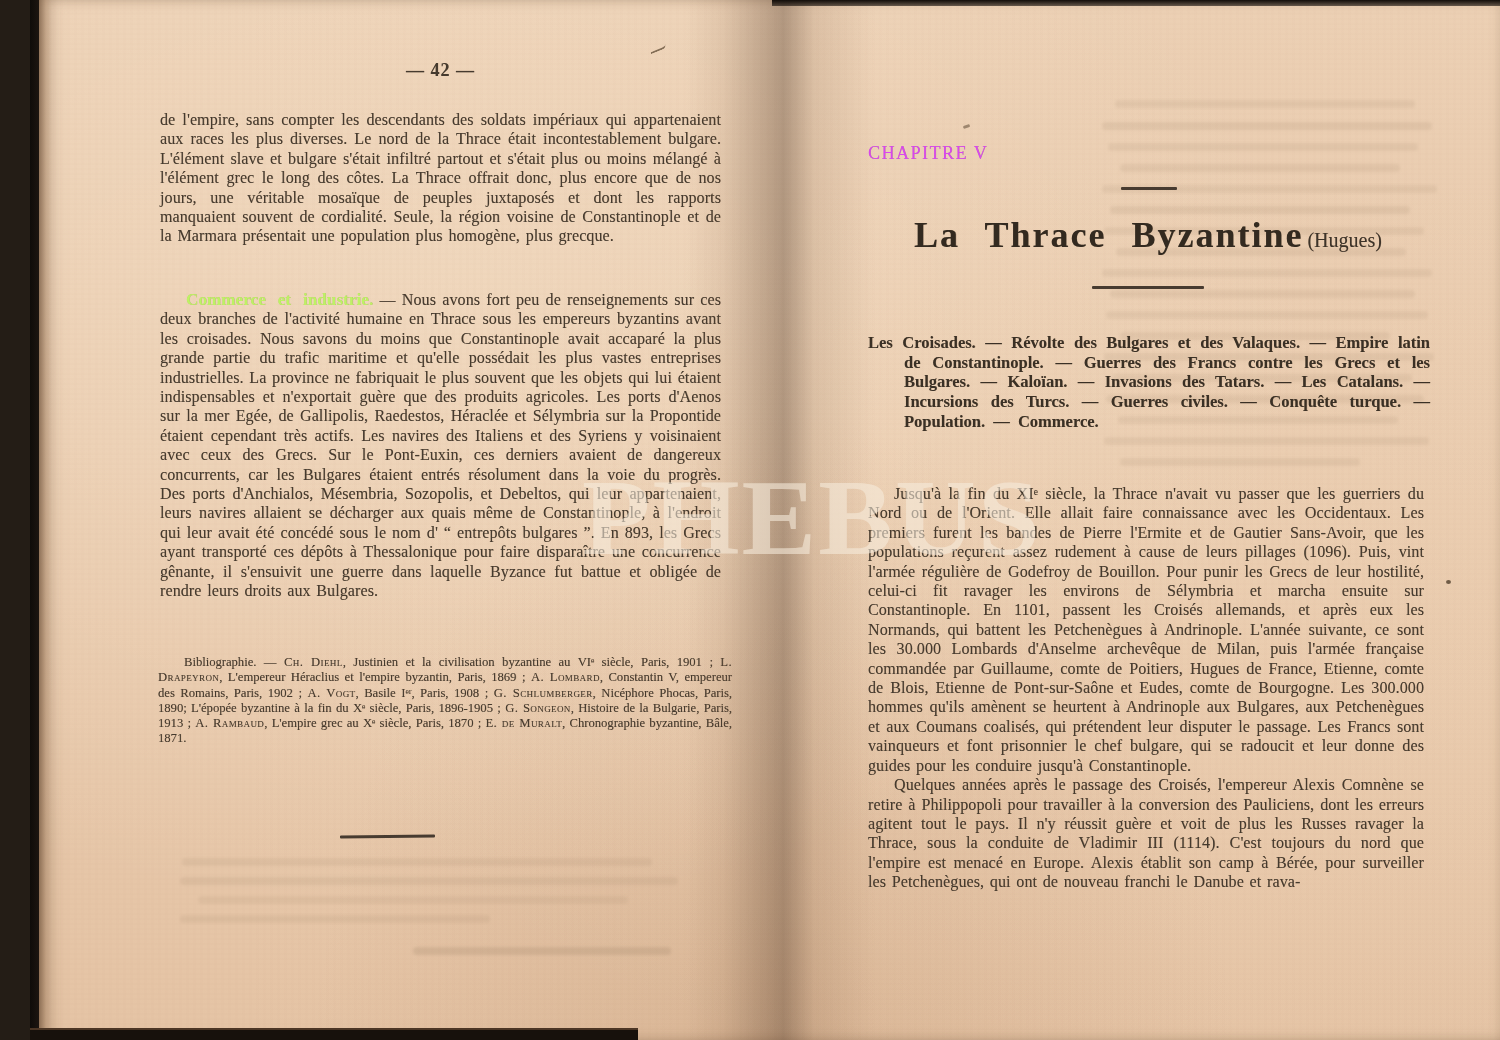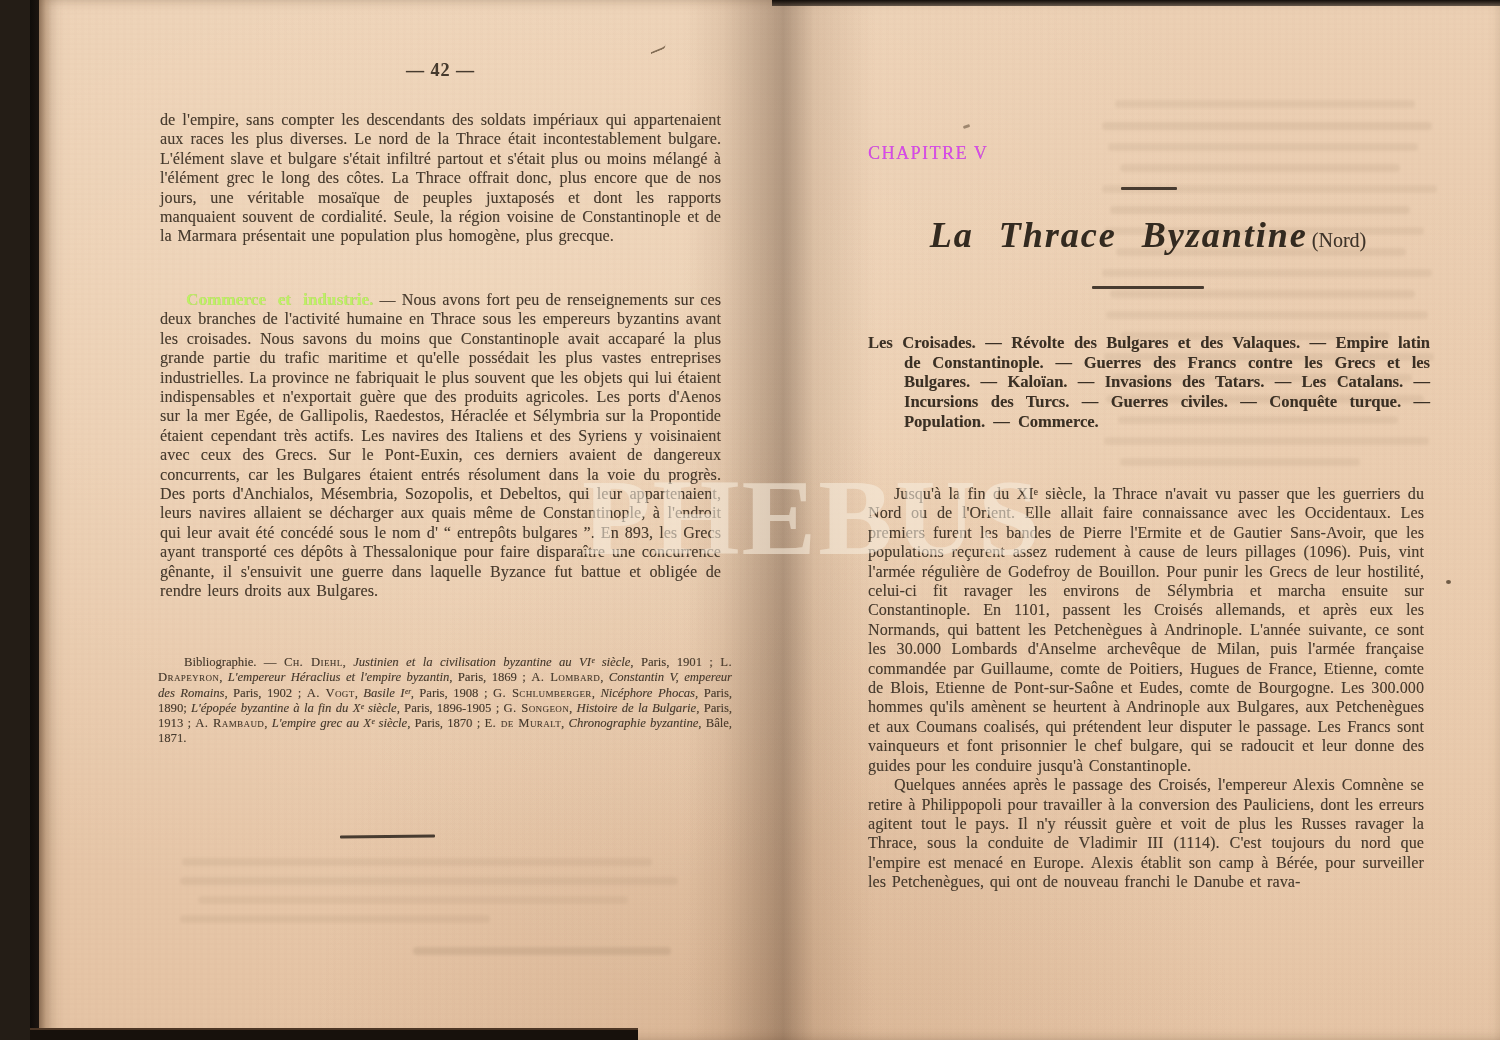--- a/index.html
+++ b/index.html
@@ -47,27 +47,27 @@
   .body{font-size:16px;line-height:19.4px;text-align:justify;word-spacing:1.6px;letter-spacing:0.1px;}
   .body p{margin:0;}
   .indent{text-indent:26px;}
   #page-num{left:130px;top:60px;width:561px;text-align:center;font-size:18px;font-weight:600;letter-spacing:1px;}
   #left-para1{left:130px;top:110px;width:561px;}
   #left-para2{left:130px;top:290px;width:561px;}
   .run-in{font-weight:bold;font-size:17px;word-spacing:7px;color:#bef264;}
   #bibliography{left:128px;top:655px;width:574px;font-size:12.6px;line-height:15.3px;
     text-align:justify;text-indent:26px;word-spacing:0.8px;}
   .seg-sc{font-variant:small-caps;letter-spacing:0.4px;}
-  .seg-i{font-style:italic;}
+  .seg-i{}
   .rule{position:absolute;z-index:2;background:#473b30;border-radius:1px;}
   #left-rule{left:310px;top:835px;width:95px;height:3px;transform:rotate(-0.6deg);}
   #chapter-label{left:838px;top:143px;width:560px;text-align:left;font-size:18px;letter-spacing:1.5px;color:#d946ef;}
   #chapter-rule{left:1091px;top:187px;width:56px;height:2.5px;}
   #title-line{left:810px;top:214px;width:616px;text-align:center;white-space:nowrap;}
-  #title-main{font-size:36px;font-weight:bold;letter-spacing:2px;word-spacing:14px;color:#332a20;font-style:italic;}
+  #title-main{font-size:36px;font-weight:bold;letter-spacing:2px;word-spacing:14px;color:#332a20;}
   #title-suffix{font-size:20px;color:#3e342a;}
   #title-rule{left:1062px;top:286px;width:112px;height:2.5px;}
   #argument{left:838px;top:333px;width:562px;font-size:16.5px;font-weight:bold;line-height:19.7px;
     text-align:justify;word-spacing:4px;padding-left:36px;text-indent:-36px;color:#3a3025;box-sizing:border-box;}
   #right-body{left:838px;top:484px;width:556px;}
   
   #watermark{
     position:absolute;left:552px;top:462px;z-index:5;pointer-events:none;
     font-size:112px;font-weight:bold;letter-spacing:2px;line-height:1;
     color:rgba(247,236,221,0.58);text-shadow:none;transform:scaleY(0.96);
@@ -126,21 +126,21 @@
 
   <div class="txt" id="bibliography"><span>Bibliographie. — </span><span class="seg-sc">Ch. Diehl</span><span>, </span><span class="seg-i">Justinien et la civilisation byzantine au VIᵉ siècle</span><span>, Paris, 1901 ; </span><span class="seg-sc">L. Drapeyron</span><span>, </span><span class="seg-i">L'empereur Héraclius et l'empire byzantin</span><span>, Paris, 1869 ; </span><span class="seg-sc">A. Lombard</span><span>, </span><span class="seg-i">Constantin V, empereur des Romains</span><span>, Paris, 1902 ; </span><span class="seg-sc">A. Vogt</span><span>, </span><span class="seg-i">Basile Iᵉʳ</span><span>, Paris, 1908 ; </span><span class="seg-sc">G. Schlumberger</span><span>, </span><span class="seg-i">Nicéphore Phocas</span><span>, Paris, 1890; </span><span class="seg-i">L'épopée byzantine à la fin du Xᵉ siècle</span><span>, Paris, 1896-1905 ; </span><span class="seg-sc">G. Songeon</span><span>, </span><span class="seg-i">Histoire de la Bulgarie</span><span>, Paris, 1913 ; </span><span class="seg-sc">A. Rambaud</span><span>, </span><span class="seg-i">L'empire grec au Xᵉ siècle</span><span>, Paris, 1870 ; </span><span class="seg-sc">E. de Muralt</span><span>, </span><span class="seg-i">Chronographie byzantine</span><span>, Bâle, 1871.</span></div>
 
   <div class="rule" id="left-rule"></div>
 
   <div class="txt" id="chapter-label">CHAPITRE V</div>
   <div class="rule" id="chapter-rule"></div>
 
   <div class="txt" id="title-line">
     <span id="title-main">La Thrace Byzantine</span>
-    <span id="title-suffix">(Nord)</span>
+    <span id="title-suffix">(Hugues)</span>
   </div>
   <div class="rule" id="title-rule"></div>
 
   <div class="txt" id="argument">Les Croisades. — Révolte des Bulgares et des Valaques. — Empire latin de Constantinople. — Guerres des Francs contre les Grecs et les Bulgares. — Kaloïan. — Invasions des Tatars. — Les Catalans. — Incursions des Turcs. — Guerres civiles. — Conquête turque. — Population. — Commerce.</div>
 
   <div class="txt body" id="right-body">
     <p class="indent">Jusqu'à la fin du XIᵉ siècle, la Thrace n'avait vu passer que les guerriers du Nord ou de l'Orient. Elle allait faire connaissance avec les Occidentaux. Les premiers furent les bandes de Pierre l'Ermite et de Gautier Sans-Avoir, que les populations reçurent assez rudement à cause de leurs pillages (1096). Puis, vint l'armée régulière de Godefroy de Bouillon. Pour punir les Grecs de leur hostilité, celui-ci fit ravager les environs de Sélymbria et marcha ensuite sur Constantinople. En 1101, passent les Croisés allemands, et après eux les Normands, qui battent les Petchenègues à Andrinople. L'année suivante, ce sont les 30.000 Lombards d'Anselme archevêque de Milan, puis l'armée française commandée par Guillaume, comte de Poitiers, Hugues de France, Etienne, comte de Blois, Etienne de Pont-sur-Saône et Eudes, comte de Bourgogne. Les 300.000 hommes qu'ils amènent se heurtent à Andrinople aux Bulgares, aux Petchenègues et aux Coumans coalisés, qui prétendent leur disputer le passage. Les Francs sont vainqueurs et font prisonnier le chef bulgare, qui se radoucit et leur donne des guides pour les conduire jusqu'à Constantinople.</p>
     <p class="indent">Quelques années après le passage des Croisés, l'empereur Alexis Comnène se retire à Philippopoli pour travailler à la conversion des Pauliciens, dont les erreurs agitent tout le pays. Il n'y réussit guère et voit de plus les Russes ravager la Thrace, sous la conduite de Vladimir III (1114). C'est toujours du nord que l'empire est menacé en Europe. Alexis établit son camp à Bérée, pour surveiller les Petchenègues, qui ont de nouveau franchi le Danube et rava-</p>
   </div>
 

